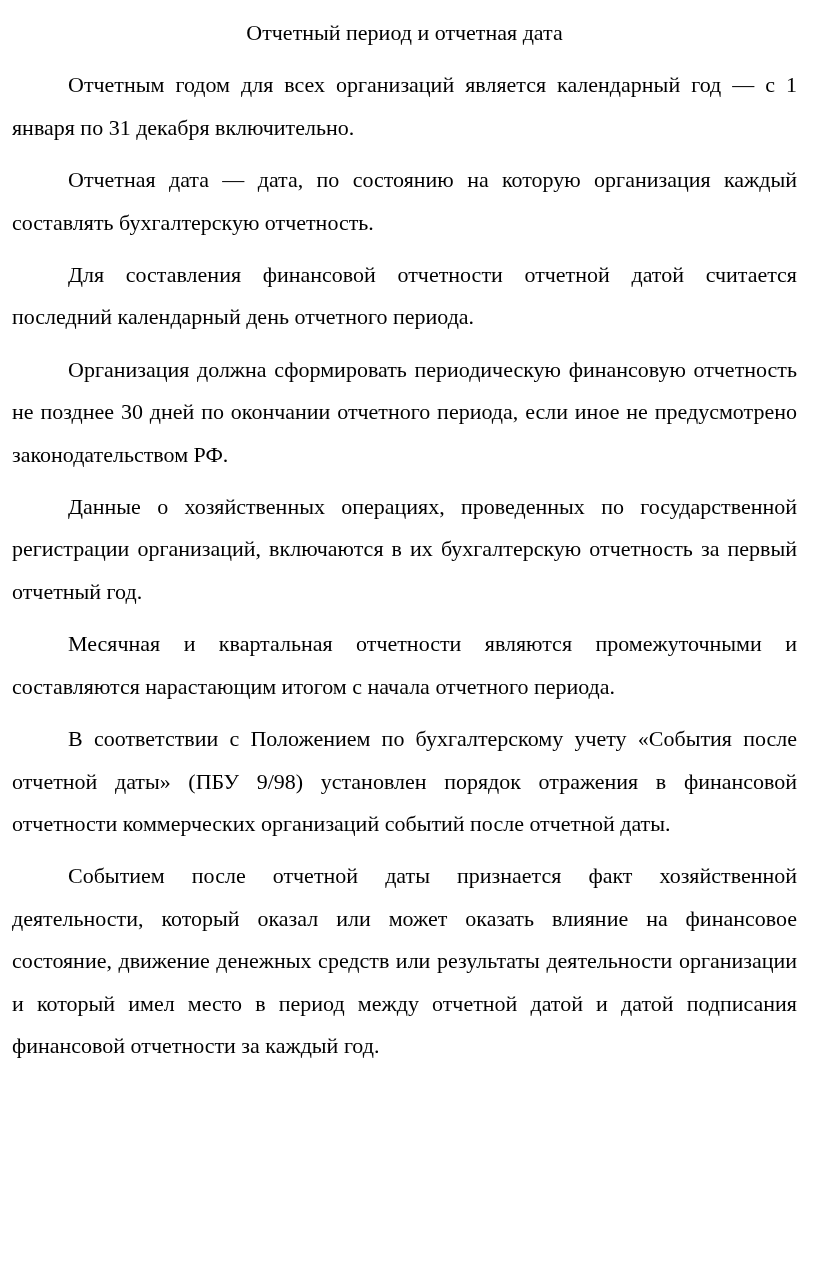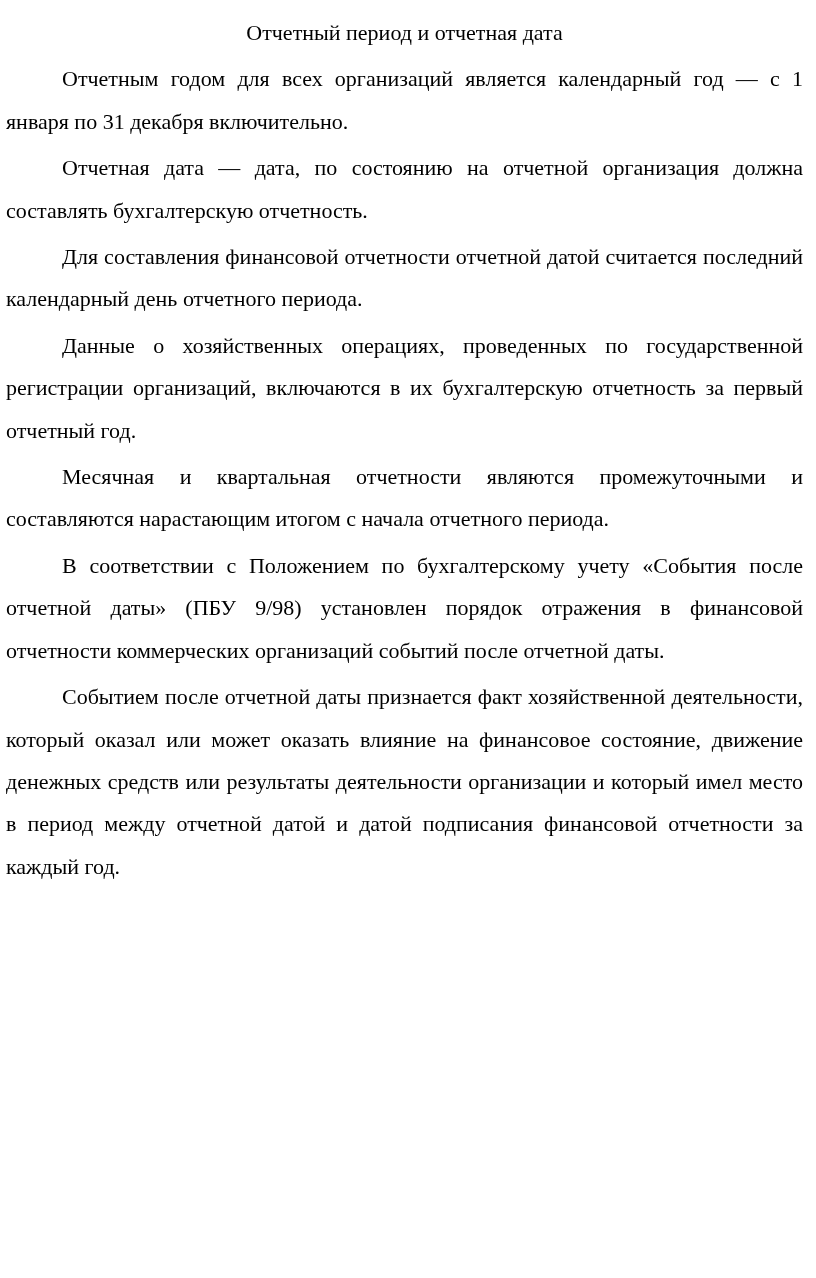--- a/index.html
+++ b/index.html
@@ -21,35 +21,36 @@
     overflow: hidden;
   }
   .doc-title {
     font-size: 22px;
     font-weight: normal;
     text-align: center;
     margin: 0;
     padding: 0;
   }
   .doc-paragraph {
-    margin: 4px;
+    margin: 10px;
     padding: 0;
     text-align: justify;
     text-justify: inter-word;
     text-indent: 56px;
   }
 </style>
 </head>
 <body>
 
 <div class="page">
   <h1 class="doc-title">Отчетный период и отчетная дата</h1>
 
   <div>
     <p class="doc-paragraph">Отчетным годом для всех организаций является календарный год — с 1 января по 31 декабря включительно.</p>
-    <p class="doc-paragraph">Отчетная дата — дата, по состоянию на отчетной организация должна составлять бухгалтерскую отчетность.</p>
+    <p class="doc-paragraph">Отчетная дата — дата, по состоянию на которую организация каждый составлять бухгалтерскую отчетность.</p>
     <p class="doc-paragraph">Для составления финансовой отчетности отчетной датой считается последний календарный день отчетного периода.</p>
+    <p class="doc-paragraph">Организация должна сформировать периодическую финансовую отчетность не позднее 30 дней по окончании отчетного периода, если иное не предусмотрено законодательством РФ.</p>
     <p class="doc-paragraph">Данные о хозяйственных операциях, проведенных по государственной регистрации организаций, включаются в их бухгалтерскую отчетность за первый отчетный год.</p>
     <p class="doc-paragraph">Месячная и квартальная отчетности являются промежуточными и составляются нарастающим итогом с начала отчетного периода.</p>
     <p class="doc-paragraph">В соответствии с Положением по бухгалтерскому учету «События после отчетной даты» (ПБУ 9/98) установлен порядок отражения в финансовой отчетности коммерческих организаций событий после отчетной даты.</p>
     <p class="doc-paragraph">Событием после отчетной даты признается факт хозяйственной деятельности, который оказал или может оказать влияние на финансовое состояние, движение денежных средств или результаты деятельности организации и который имел место в период между отчетной датой и датой подписания финансовой отчетности за каждый год.</p>
   </div>
 </div>
 
 </body></html>

